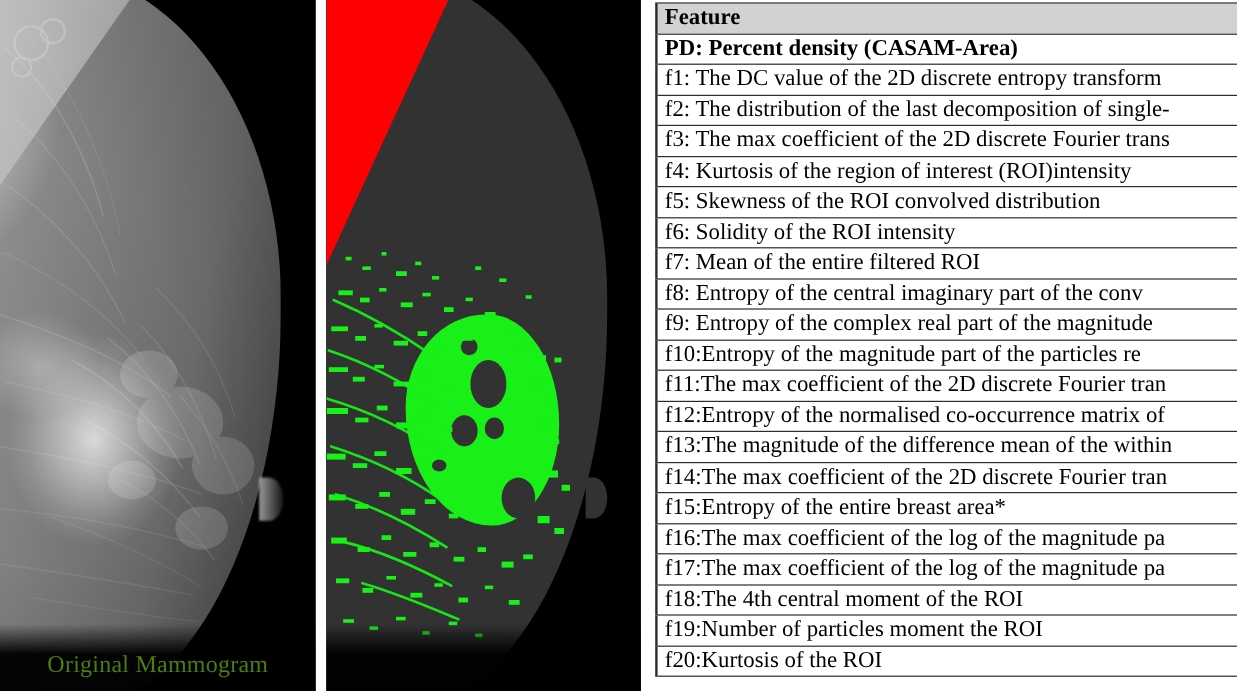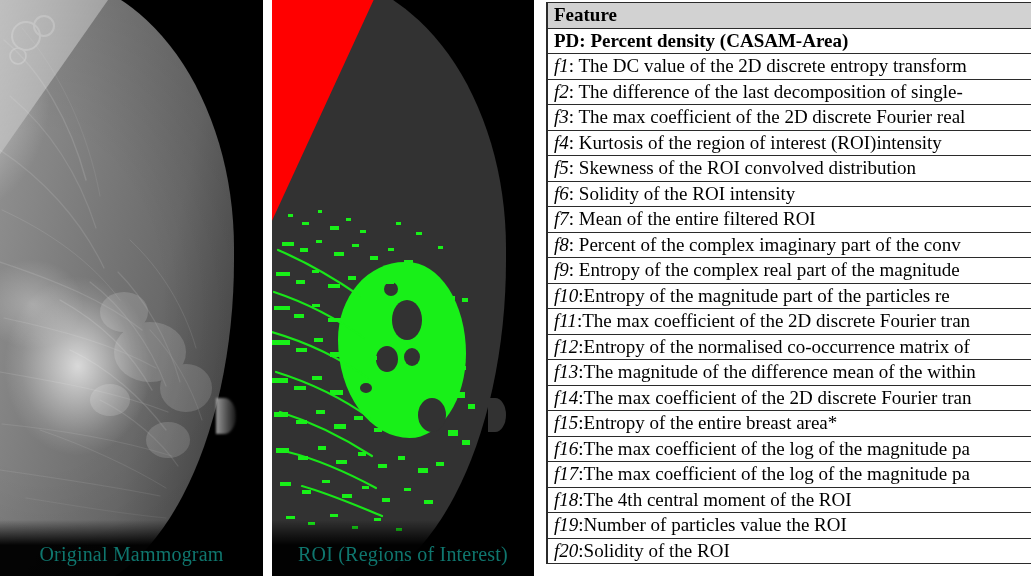--- a/index.html
+++ b/index.html
@@ -31,21 +31,21 @@
   }
   #panel-mammogram { left: 0px;   width: 263px; }
   #panel-roi       { left: 272px; width: 262px; }
 
   .panel-caption {
     position: absolute;
     left: 0;
     right: 0;
     bottom: 10px;
     text-align: center;
-    color: #0f766e;
+    color: #4d7c0f;
     font-family: "Liberation Serif", "DejaVu Serif", serif;
     font-size: 20px;
     line-height: 24px;
     letter-spacing: 0.2px;
     z-index: 40;
     white-space: nowrap;
   }
 
   
   .mammo-stage {
@@ -195,21 +195,20 @@
   }
   #feature-table th.header-cell {
     background: #d2d2d2;
     font-weight: bold;
     font-size: 19px;
   }
   #feature-table td.pd-cell {
     font-weight: bold;
   }
   .fid {
-    font-style: italic;
   }
 </style>
 </head>
 <body>
 
 <div id="page">
 
   <div class="panel" id="panel-mammogram">
     <div class="mammo-stage">
       <div class="mammo-breast"></div>
@@ -362,57 +361,56 @@
           <path d="M2 292 C 32 302, 64 318, 92 338"></path>
           <path d="M0 332 C 34 342, 68 358, 96 378"></path>
           <path d="M4 372 C 36 382, 70 398, 98 418"></path>
           <path d="M8 412 C 40 422, 72 438, 100 456"></path>
           <path d="M16 452 C 48 460, 78 474, 104 488"></path>
           <path d="M30 486 C 58 494, 86 506, 110 516"></path>
         </g>
       </svg>
     </div>
     <div class="caption-scrim"></div>
-    <div class="panel-caption">ROI (Regions of Interest)</div>
   </div>
 
   <table id="feature-table">
     <thead>
       <tr>
         <th class="header-cell">Feature</th>
       </tr>
     </thead>
     <tbody id="feature-table-body">
 
     <tr>
           <td class="pd-cell">PD: Percent density (CASAM-Area)</td>
         </tr>
         <tr>
           <td><span class="fid">f1</span><span>: The DC value of the 2D discrete entropy transform</span></td>
         </tr>
         <tr>
-          <td><span class="fid">f2</span><span>: The difference of the last decomposition of single-</span></td>
-        </tr>
-        <tr>
-          <td><span class="fid">f3</span><span>: The max coefficient of the 2D discrete Fourier real</span></td>
+          <td><span class="fid">f2</span><span>: The distribution of the last decomposition of single-</span></td>
+        </tr>
+        <tr>
+          <td><span class="fid">f3</span><span>: The max coefficient of the 2D discrete Fourier trans</span></td>
         </tr>
         <tr>
           <td><span class="fid">f4</span><span>: Kurtosis of the region of interest (ROI)intensity</span></td>
         </tr>
         <tr>
           <td><span class="fid">f5</span><span>: Skewness of the ROI convolved distribution</span></td>
         </tr>
         <tr>
           <td><span class="fid">f6</span><span>: Solidity of the ROI intensity</span></td>
         </tr>
         <tr>
           <td><span class="fid">f7</span><span>: Mean of the entire filtered ROI</span></td>
         </tr>
         <tr>
-          <td><span class="fid">f8</span><span>: Percent of the  complex imaginary part of the conv</span></td>
+          <td><span class="fid">f8</span><span>: Entropy of the  central imaginary part of the conv</span></td>
         </tr>
         <tr>
           <td><span class="fid">f9</span><span>: Entropy of the  complex real part of the magnitude </span></td>
         </tr>
         <tr>
           <td><span class="fid">f10</span><span>:Entropy of the  magnitude part of the particles re</span></td>
         </tr>
         <tr>
           <td><span class="fid">f11</span><span>:The max coefficient of the 2D discrete Fourier tran</span></td>
         </tr>
@@ -431,21 +429,21 @@
         <tr>
           <td><span class="fid">f16</span><span>:The max coefficient of the log of the magnitude pa</span></td>
         </tr>
         <tr>
           <td><span class="fid">f17</span><span>:The max coefficient of the log of the magnitude pa</span></td>
         </tr>
         <tr>
           <td><span class="fid">f18</span><span>:The 4th central moment of the ROI</span></td>
         </tr>
         <tr>
-          <td><span class="fid">f19</span><span>:Number of particles value the ROI</span></td>
-        </tr>
-        <tr>
-          <td><span class="fid">f20</span><span>:Solidity of the ROI</span></td>
+          <td><span class="fid">f19</span><span>:Number of particles moment the ROI</span></td>
+        </tr>
+        <tr>
+          <td><span class="fid">f20</span><span>:Kurtosis of the ROI</span></td>
         </tr>
       </tbody>
   </table>
 
 </div>
 
 </body></html>

